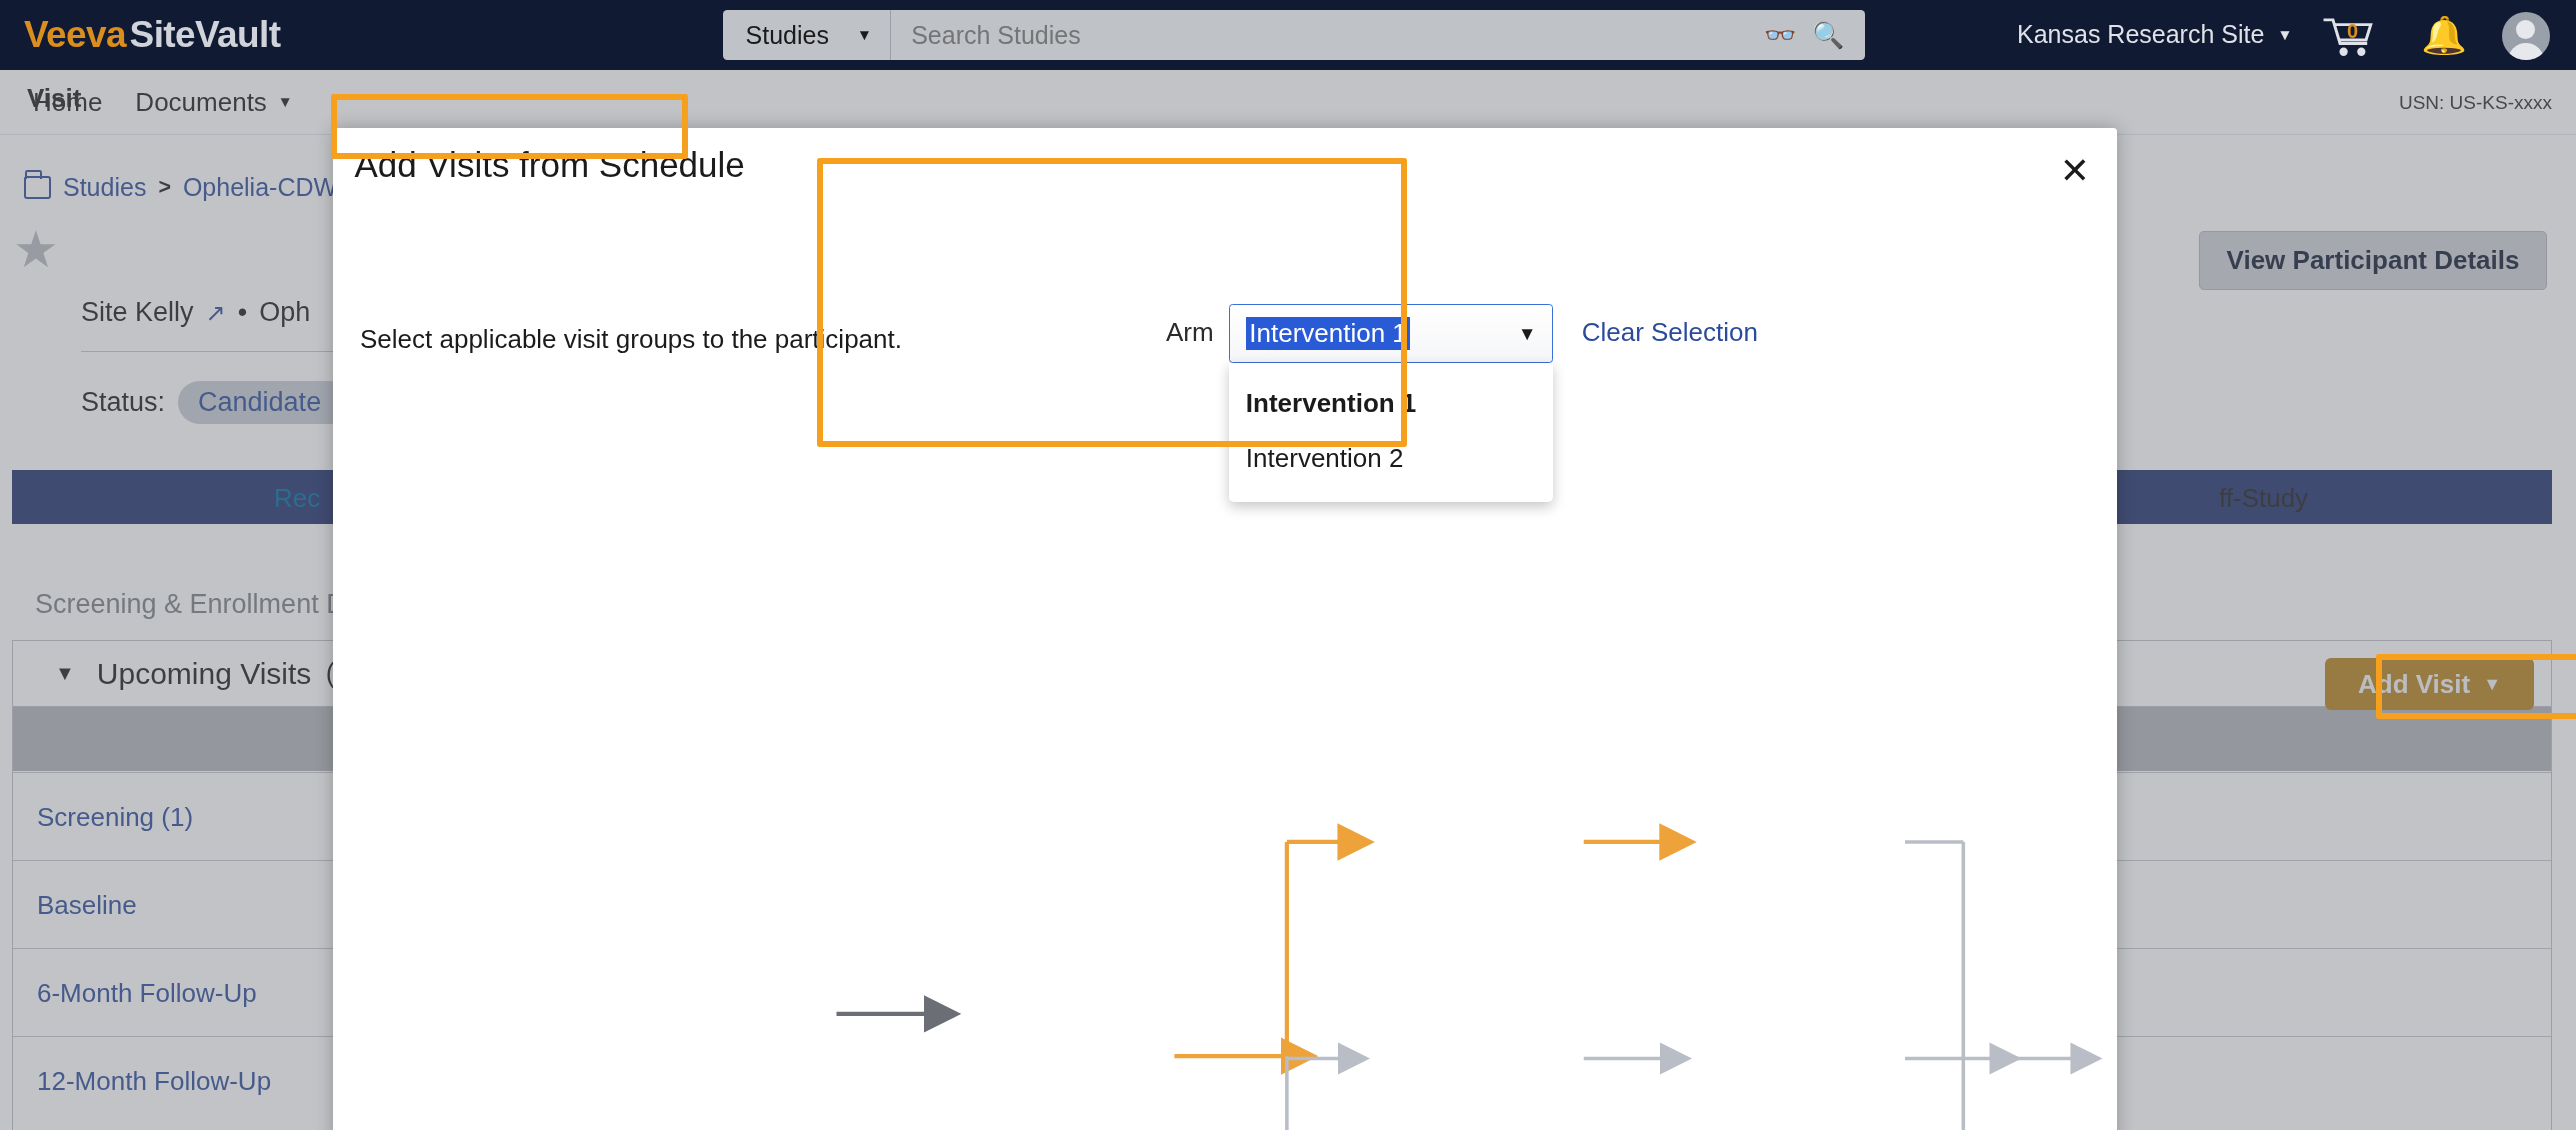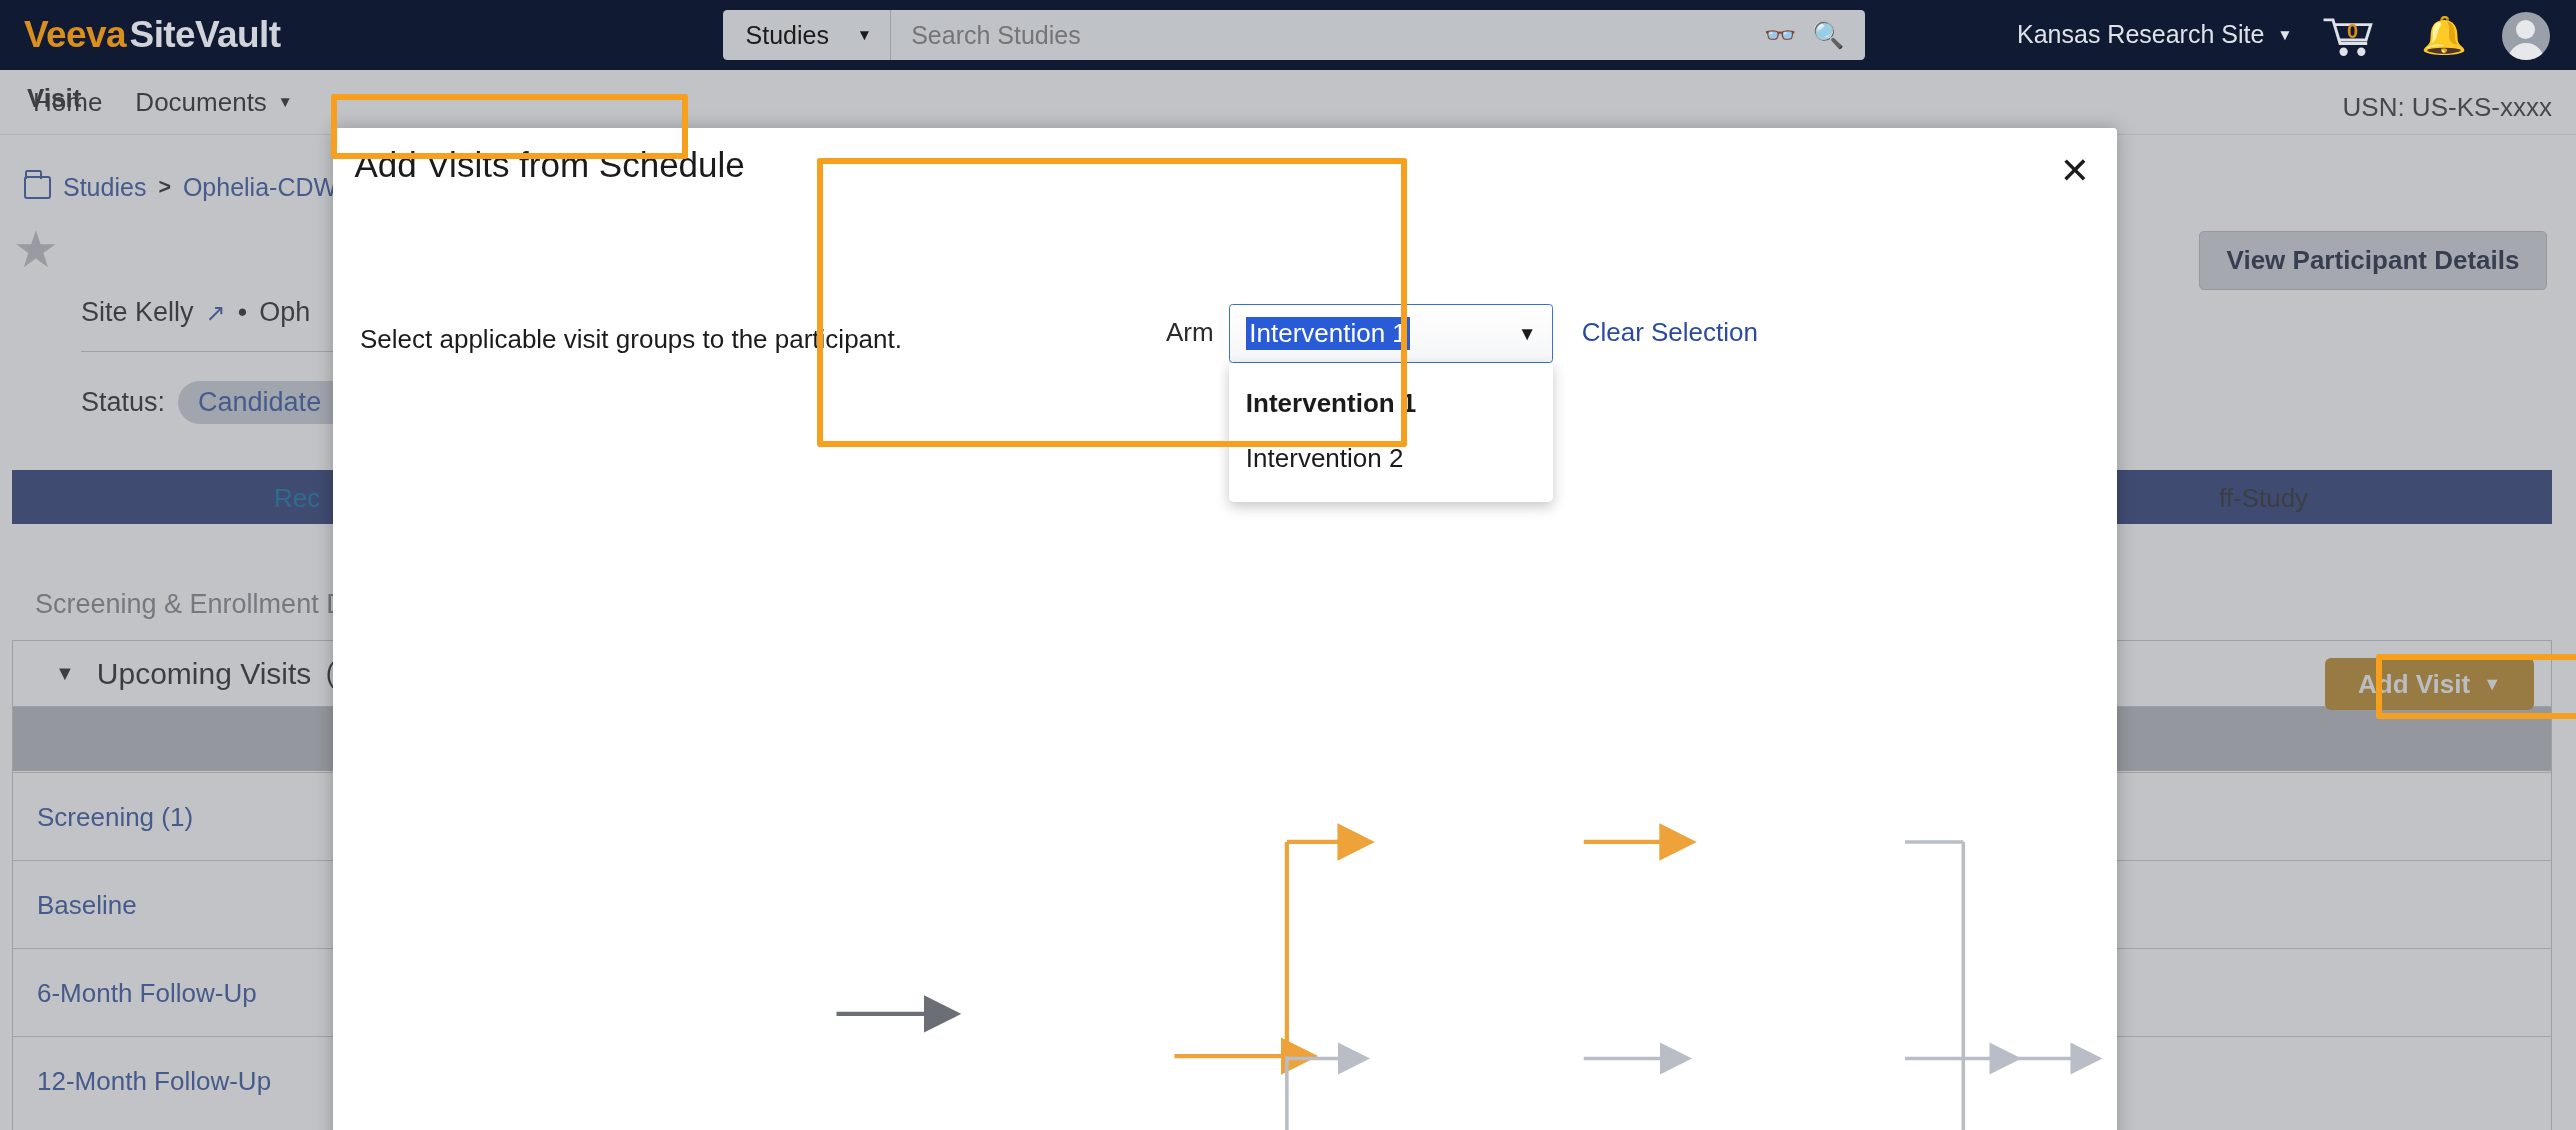--- a/index.html
+++ b/index.html
@@ -59,21 +59,21 @@
   }
   .avatar .head { position: absolute; left: 14.3px; top: 8.3px; width: 19px; height: 19px; border-radius: 50%; background: #e6e8ec; }
   .avatar .body { position: absolute; left: 6px; top: 31px; width: 36px; height: 24px; border-radius: 18px 18px 0 0; background: #e6e8ec; }
 
   
   .subnav {
     position: absolute; left: 0; top: 70px; width: 2576px; height: 65px;
     background: #ffffff; display: flex; align-items: center; border-bottom: 1.2px solid #e2e4e8;
   }
   .subnav-item { font-size: 26px; color: #1b1b1b; margin-left: 33px; display: flex; align-items: center; gap: 10.7px; }
-  .usn { position: absolute; right: 24px; top: 92px; font-size: 26px; color: #2b2b2b; }
+  .usn { position: absolute; right: 24px; top: 92px; font-size: 19px; color: #2b2b2b; }
 
   
   .crumbs { position: absolute; left: 24px; top: 173px; display: flex; align-items: center; gap: 12px; font-size: 25px; }
   .crumb-folder { width: 27px; height: 22.6px; border: 2.4px solid #2b4b9b; border-radius: 3px; position: relative; }
   .crumb-folder::before { content:""; position:absolute; left:-1.2px; top:-8.3px; width:13px; height:7.1px; border:2.4px solid #2b4b9b; border-bottom:0; border-radius:2.4px 2.4px 0 0; }
   .crumb-link { color: #2b4b9b; }
   .crumb-sep { color: #1b1b1b; font-size: 21.4px; font-weight: bold; }
 
   .star { position: absolute; left: 13px; top: 220px; font-size: 51px; color: #b9bcc2; }
   .ptitle { position: absolute; left: 81px; top: 207px; font-size: 56px; color: #1b1b1b; letter-spacing: 0.6px; }

